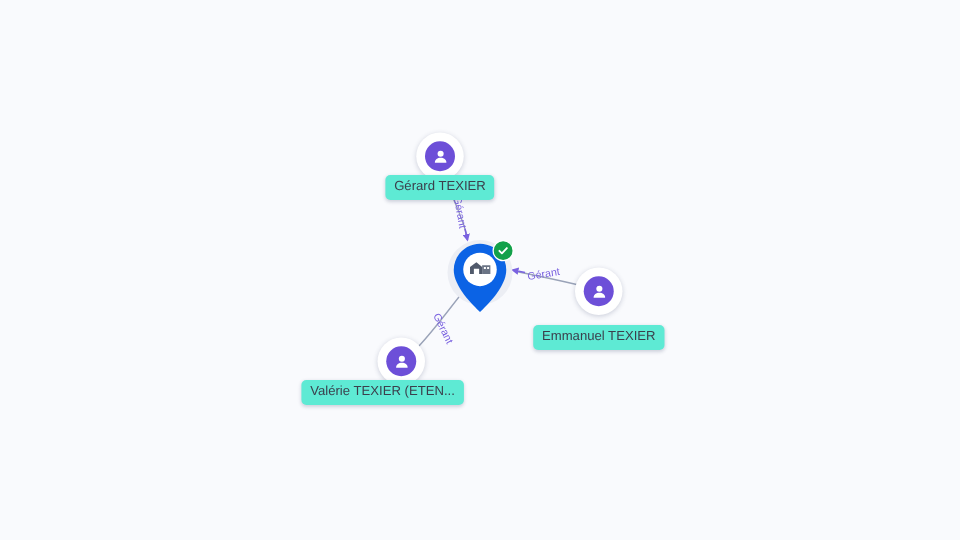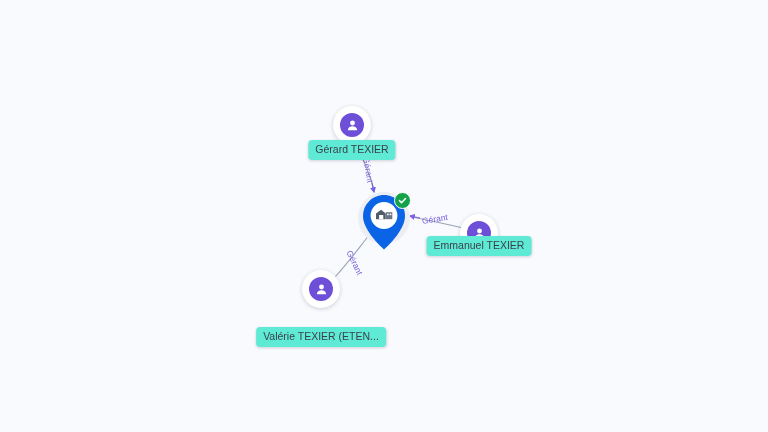--- a/index.html
+++ b/index.html
@@ -164,21 +164,21 @@
   </div>
 
   <div class="person-node" style="left:302px; top:270px;">
     <div class="person-disc">
       <svg width="15" height="15" viewBox="0 0 24 24" aria-hidden="true">
         <circle cx="12" cy="8" r="3.9" fill="#ffffff"></circle>
         <path d="M4.6 19.4c0-4.1 3.4-6.3 7.4-6.3s7.4 2.2 7.4 6.3z" fill="#ffffff"></path>
       </svg>
     </div>
   </div>
-  <div class="node-label" style="left:321px; top:304px;margin-top:23px;">Valérie TEXIER (ETEN...</div>
+  <div class="node-label" style="left:306px; top:304px;">Valérie TEXIER (ETEN...</div>
 
   <div class="company-node" style="left:355px; top:191px;">
     <div class="company-halo"></div>
     <svg class="company-pin" viewBox="0 0 58 62" xmlns="http://www.w3.org/2000/svg">
       <path d="M29 4 C17.4 4 8 13.4 8 25 C8 38.5 24 54 29 58.5 C34 54 50 38.5 50 25 C50 13.4 40.6 4 29 4 Z" fill="#0b63e5"></path>
       <circle cx="29" cy="24.5" r="13.4" fill="#ffffff"></circle>
       <g transform="translate(20.5,17)">
         <path d="M0.5 11.2 L0.5 5.6 L5.6 1.8 L10.2 5.6 L10.2 11.2 Z" fill="#515a6b"></path>
         <rect x="10.2" y="4.2" width="6.6" height="7" fill="#6b7485"></rect>
         <rect x="11.6" y="5.6" width="1.6" height="1.6" fill="#ffffff"></rect>
@@ -187,15 +187,15 @@
       </g>
     </svg>
     <div class="company-check">
       <svg width="9" height="9" viewBox="0 0 12 12" aria-hidden="true">
         <path d="M2 6.2 L4.7 8.9 L10 3.3" fill="none" stroke="#ffffff" stroke-width="2" stroke-linecap="round" stroke-linejoin="round"></path>
       </svg>
     </div>
   </div>
 
 
-  <div class="node-label" style="left:479px; top:236px;">Emmanuel TEXIER</div>
+  <div class="node-label" style="left:479px; top:260px;">Emmanuel TEXIER</div>
 
 </div>
 
 </body></html>

